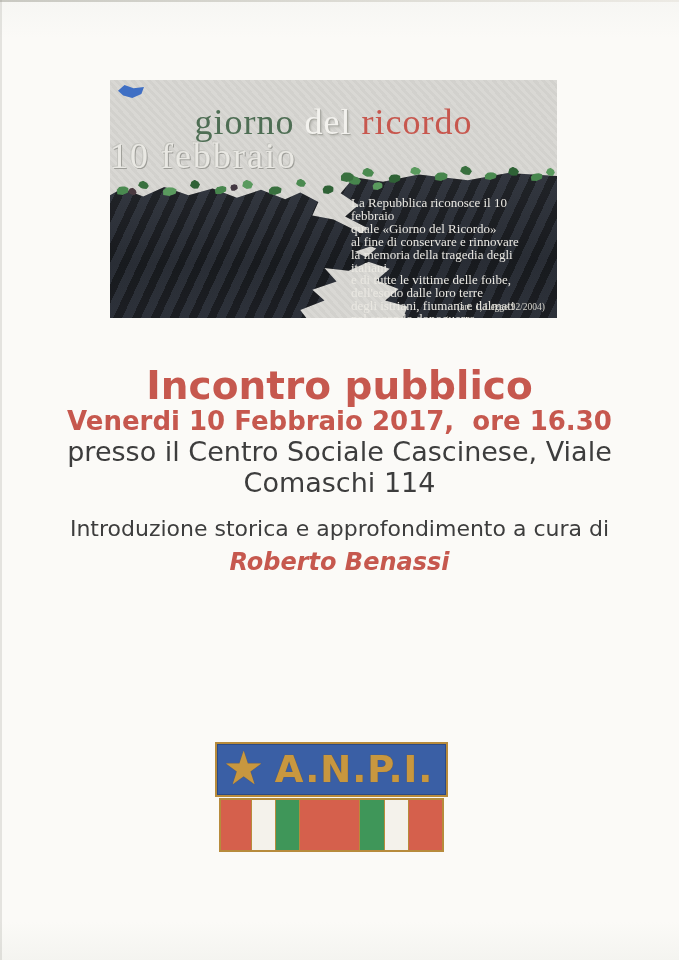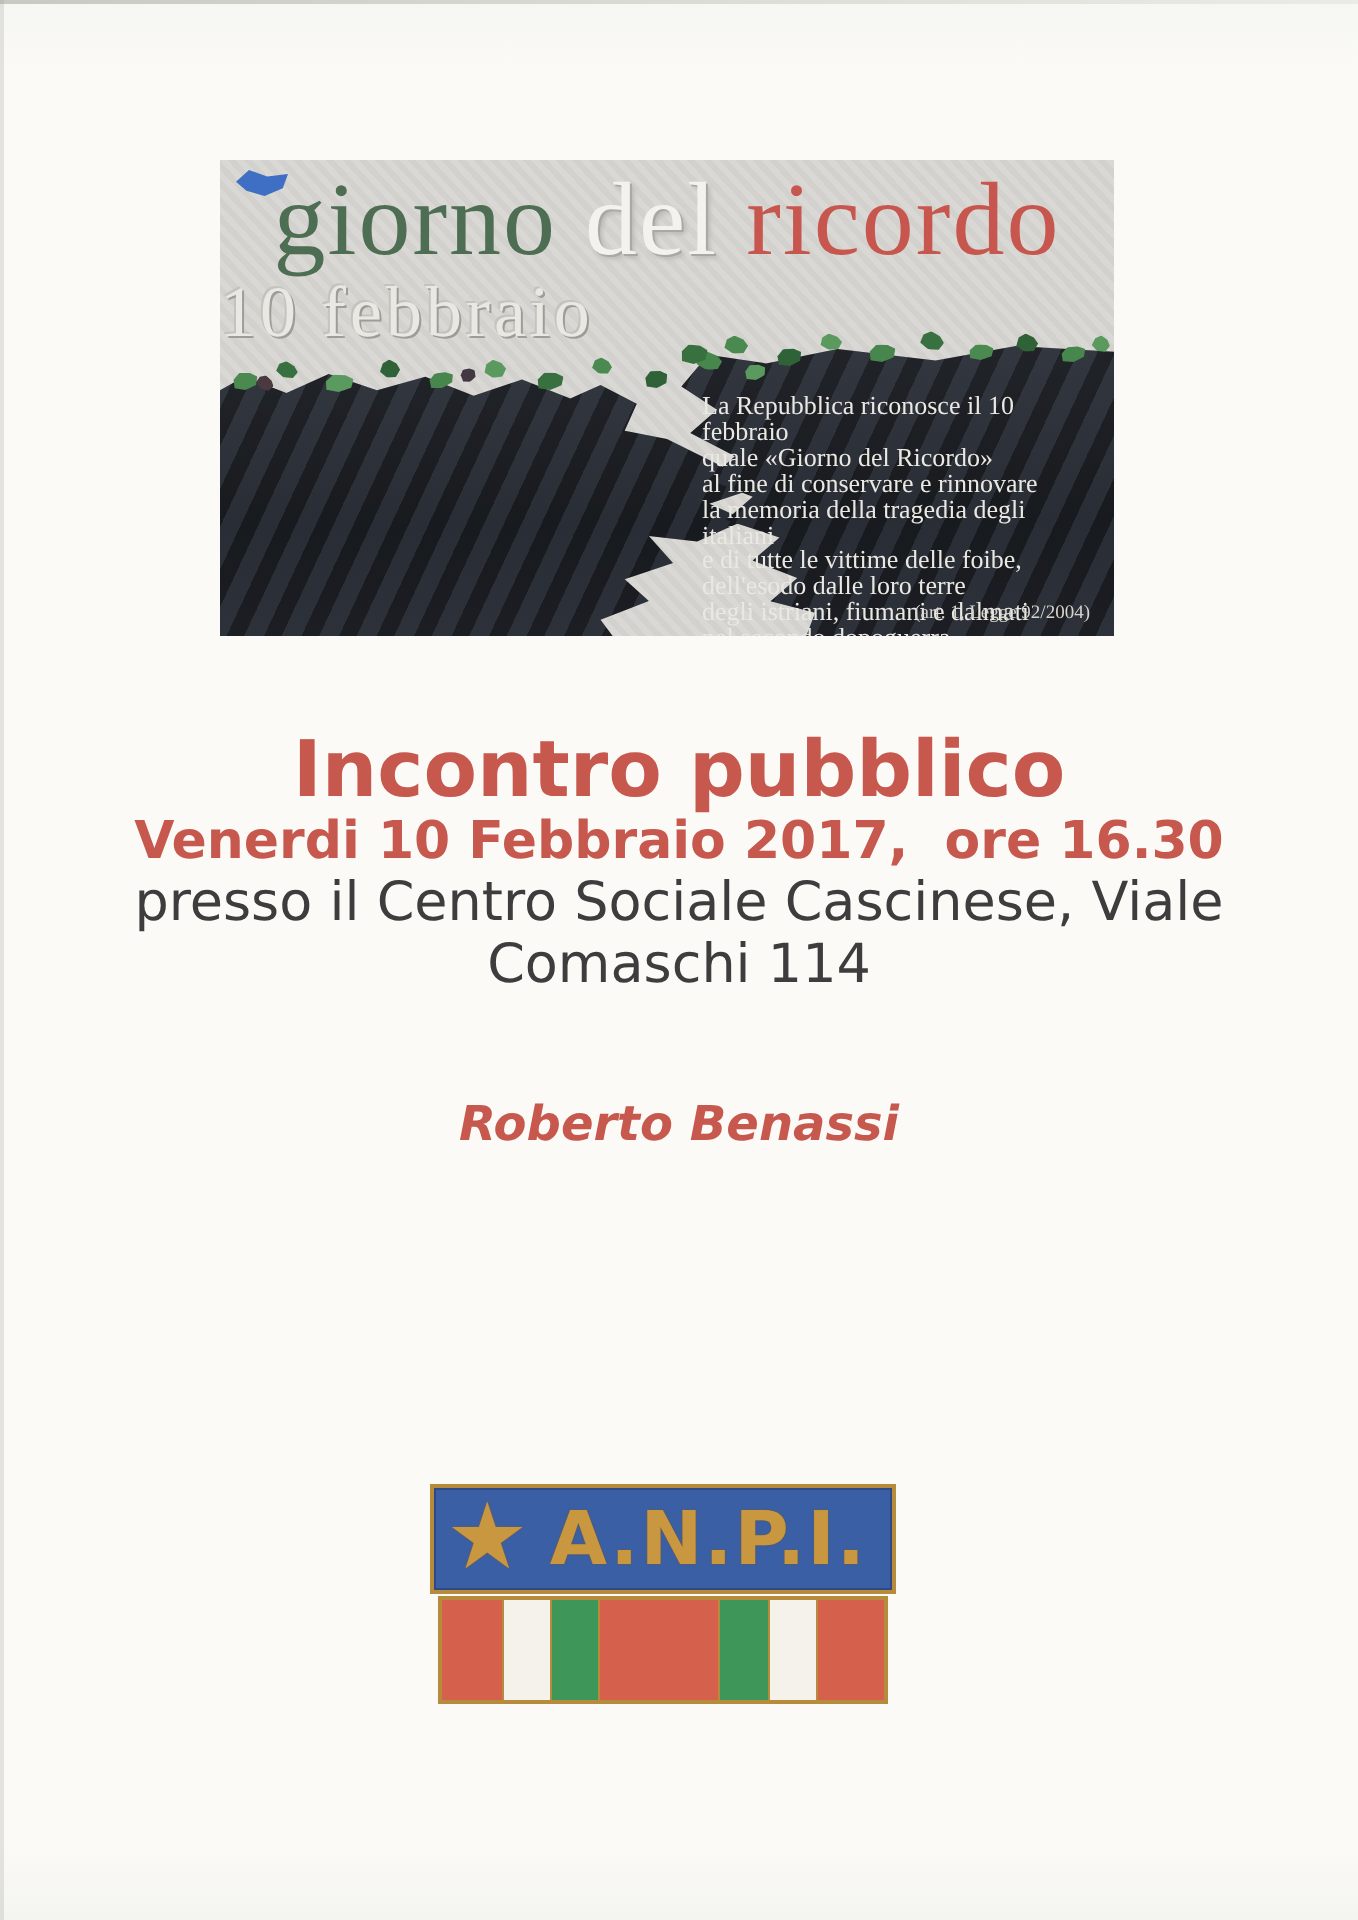--- a/index.html
+++ b/index.html
@@ -10,22 +10,22 @@
         background:linear-gradient(90deg,#c9c9c2,#dddcd5 55%,#eceae4);}
   #scan::after{content:"";position:absolute;left:0;top:0;width:2px;height:100%;
         background:rgba(160,160,150,.25);}
 
   
   .poster{position:absolute;left:110px;top:80px;width:447px;height:238px;
           background:
             repeating-linear-gradient(47deg,rgba(255,255,255,.05) 0 3px,rgba(120,120,115,.05) 3px 6px),
             #d7d6d2;
           overflow:hidden;}
-  .poster-title{position:absolute;left:0;top:4px;width:100%;text-align:center;
-          font-family:"Liberation Serif","DejaVu Serif",serif;font-size:52px;line-height:1.05;
+  .poster-title{position:absolute;left:0;top:24px;width:100%;text-align:center;
+          font-family:"Liberation Serif","DejaVu Serif",serif;font-size:36px;line-height:1.05;
           letter-spacing:1px;white-space:nowrap;}
   .w-green{color:#4e6e54;}
   .w-white{color:#f3f2ee;text-shadow:1px 1px 0 #a9a9a3,2px 2px 2px #b9b9b3;}
   .w-red{color:#c7574e;}
   .poster-subtitle{position:absolute;left:0;top:55px;width:100%;
           font-family:"Liberation Serif","DejaVu Serif",serif;font-size:36px;
           color:#e9e8e3;text-shadow:1px 1px 0 #9d9d98,-1px -1px 0 #c4c4bf;letter-spacing:2px;}
   .blue-scrap{position:absolute;left:8px;top:5px;width:26px;height:13px;background:#3f6fc4;
           clip-path:polygon(0 45%,25% 0,60% 25%,100% 15%,90% 70%,55% 100%,20% 80%);}
   .mass{position:absolute;background:
@@ -120,20 +120,21 @@
 e di tutte le vittime delle foibe,
 dell'esodo dalle loro terre
 degli istriani, fiumani e dalmati
 nel secondo dopoguerra</div>
     <div class="law-cite">(art. 1, Legge 92/2004)</div>
   </div>
 
   <div class="line ev-heading">Incontro pubblico</div>
   <div class="line ev-datetime">Venerdi 10 Febbraio 2017,  ore 16.30</div>
   <div class="line ev-venue">presso il Centro Sociale Cascinese, Viale Comaschi 114</div>
+  <div class="line ev-intro">Introduzione storica e approfondimento a cura di</div>
   <div class="line ev-speaker">Roberto Benassi</div>
 
   <div class="anpi">
     <div class="anpi-plate">
       <span class="anpi-star">★</span>
       <span class="anpi-text">A.N.P.I.</span>
     </div>
     <div class="ribbon">
       <div class="stripe st-red1"></div>
       <div class="stripe st-white"></div>

